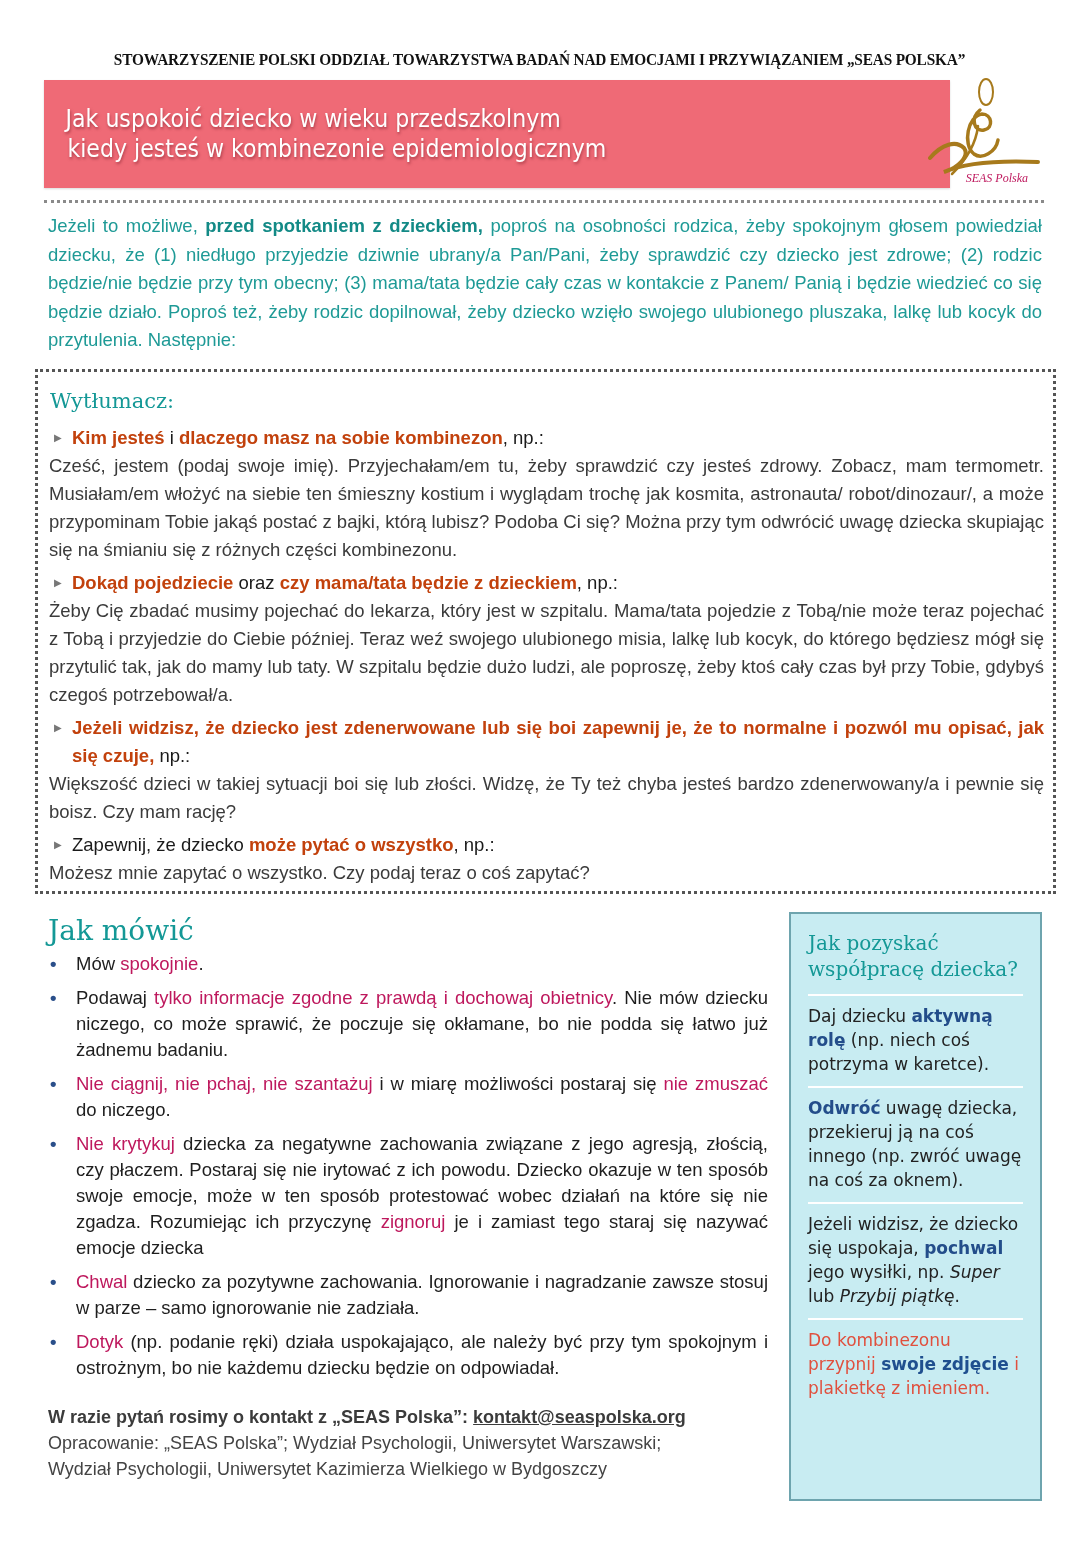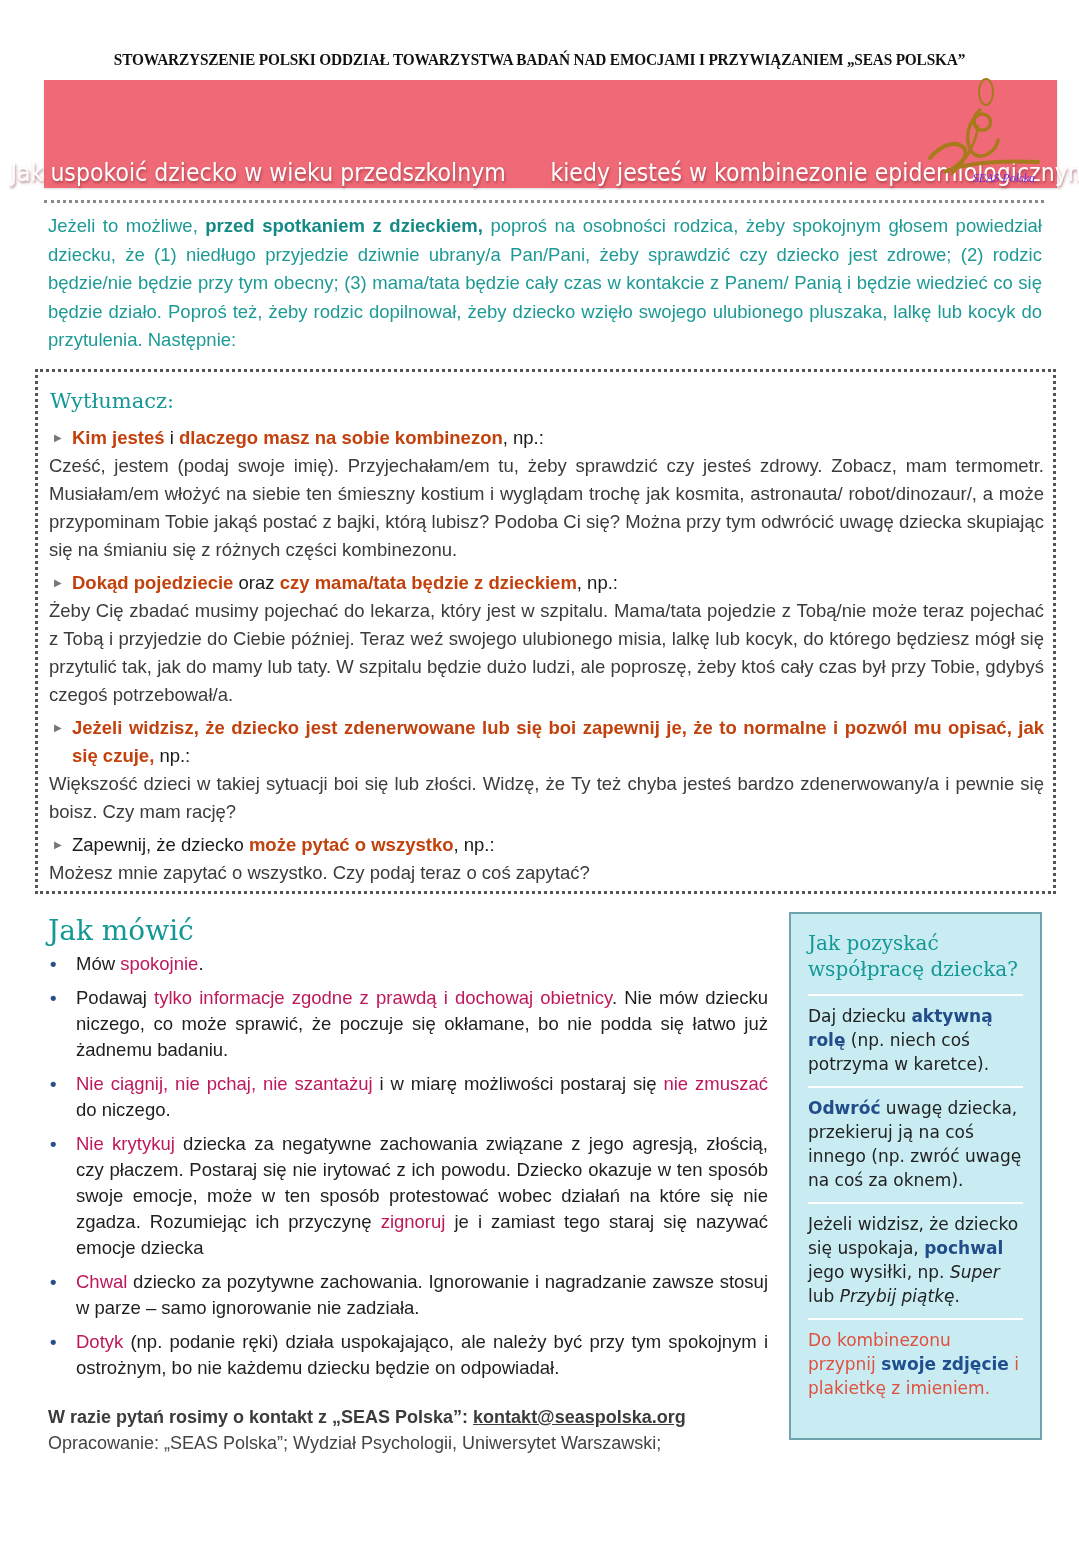--- a/index.html
+++ b/index.html
@@ -6,34 +6,34 @@
   html, body { width: 1079px; height: 1556px; background: #ffffff; overflow: hidden; }
   body { position: relative; font-family: "Liberation Sans", sans-serif; color: #2b2b2b; }
 
   .org-header {
     position: absolute; left: 0; top: 50px; width: 1079px; text-align: center;
     font-family: "Liberation Serif", serif; font-weight: bold; font-size: 16.5px;
     color: #111; letter-spacing: -0.2px; transform: scaleX(0.93); transform-origin: center;
   }
 
   .banner {
-    position: absolute; left: 44px; top: 80px; width: 1013px; height: 108px;
+    position: absolute; left: 44px; top: 80px; width: 906px; height: 108px;
     background: #ef6a76; box-shadow: 0 1px 2px rgba(0,0,0,0.15);
-    display: flex; flex-direction: row; justify-content: center; align-items: flex-end;
+    display: flex; flex-direction: column; justify-content: center; align-items: flex-start;
   }
   .banner-line {
     color: #fff; font-family: "DejaVu Sans", sans-serif; font-size: 24px; line-height: 30px;
     text-shadow: 1px 2px 3px rgba(120,30,40,0.55); transform: scaleX(0.92); white-space: nowrap;
   }
 
   .logo { position: absolute; left: 922px; top: 74px; width: 130px; height: 118px; }
   .logo svg { position: absolute; left: 0; top: 0; }
   .logo-text {
-    position: absolute; right: 17px; bottom: 6px; font-family: "Liberation Serif", serif;
-    font-style: italic; font-size: 12px; color: #6d28d9;
+    position: absolute; right: 24px; bottom: 6px; font-family: "Liberation Serif", serif;
+    font-style: italic; font-size: 12px; color: #be185d;
   }
 
   .intro-sep {
     position: absolute; left: 44px; top: 200px; width: 1000px; height: 0;
     border-top: 3px dotted #8a8a8a;
   }
   .intro {
     position: absolute; left: 48px; top: 212px; width: 994px;
     color: #1e9a96; font-size: 18.5px; line-height: 28.5px; text-align: justify;
   }
@@ -62,21 +62,21 @@
     color: #1e1e1e; text-align: justify; margin-bottom: 8px;
   }
   .talk-item .dot { position: absolute; left: 2px; top: 0; color: #2a4f8a; font-weight: bold; }
   .blue { color: #be185d; font-weight: normal; }
 
   .footer { position: absolute; left: 48px; top: 1404px; width: 730px; font-size: 18px; line-height: 26px; color: #444; }
   .footer .contact { font-weight: bold; color: #3b3b3b; }
   .footer .email { font-weight: bold; text-decoration: underline; color: #3b3b3b; }
 
   .sidebar {
-    position: absolute; left: 789px; top: 912px; width: 253px; height: 528px;
+    position: absolute; left: 789px; top: 912px; width: 253px; height: 589px;
     background: #c8ecf2; border: 2px solid #6ea4ae;
     padding: 16px 17px 5px 17px;
   }
   .side-title { font-size: 20px; line-height: 26px; margin-bottom: 12px; }
   .side-block {
     border-top: 2px solid #ffffff; padding: 8px 0 10px 0;
     font-family: "DejaVu Sans", sans-serif; font-size: 17px; line-height: 24px; color: #222;
   }
   .side-block .sb { color: #234d8a; font-weight: bold; }
   .side-block.red { color: #e0503e; }
@@ -136,20 +136,21 @@
     <li class="talk-item"><span class="dot">•</span><span class="blue">Nie ciągnij, nie pchaj, nie szantażuj</span><span> i w miarę możliwości postaraj się </span><span class="blue">nie zmuszać</span><span> do niczego.</span></li>
     <li class="talk-item"><span class="dot">•</span><span class="blue">Nie krytykuj</span><span> dziecka za negatywne zachowania związane z jego agresją, złością, czy płaczem. Postaraj się nie irytować z ich powodu. Dziecko okazuje w ten sposób swoje emocje, może w ten sposób protestować wobec działań na które się nie zgadza. Rozumiejąc ich przyczynę </span><span class="blue">zignoruj</span><span> je i zamiast tego staraj się nazywać emocje dziecka</span></li>
     <li class="talk-item"><span class="dot">•</span><span class="blue">Chwal</span><span> dziecko za pozytywne zachowania. Ignorowanie i nagradzanie zawsze stosuj w parze – samo ignorowanie nie zadziała.</span></li>
     <li class="talk-item"><span class="dot">•</span><span class="blue">Dotyk</span><span> (np. podanie ręki) działa uspokajająco, ale należy być przy tym spokojnym i ostrożnym, bo nie każdemu dziecku będzie on odpowiadał.</span></li>
   </ul>
 </div>
 
 <div class="footer">
   <div><span class="contact">W razie pytań rosimy o kontakt z „SEAS Polska”: </span><a class="email">kontakt@seaspolska.org</a></div>
   <div>Opracowanie: „SEAS Polska”; Wydział Psychologii, Uniwersytet Warszawski;</div>
+  <div>Wydział Psychologii, Uniwersytet Kazimierza Wielkiego w Bydgoszczy</div>
 </div>
 
 <div class="sidebar">
   <div class="side-title h-serif">Jak pozyskać współpracę dziecka?</div>
   <div class="side-block"><span>Daj dziecku </span><span class="sb">aktywną rolę</span><span> (np. niech coś potrzyma w karetce).</span></div>
   <div class="side-block"><span class="sb">Odwróć</span><span> uwagę dziecka, przekieruj ją na coś innego (np. zwróć uwagę na coś za oknem).</span></div>
   <div class="side-block"><span>Jeżeli widzisz, że dziecko się uspokaja, </span><span class="sb">pochwal</span><span> jego wysiłki, np. </span><i>Super</i><span> lub </span><i>Przybij piątkę</i><span>.</span></div>
   <div class="side-block red"><span>Do kombinezonu przypnij </span><span class="sb">swoje zdjęcie</span><span> i plakietkę z imieniem.</span></div>
 </div>
 

